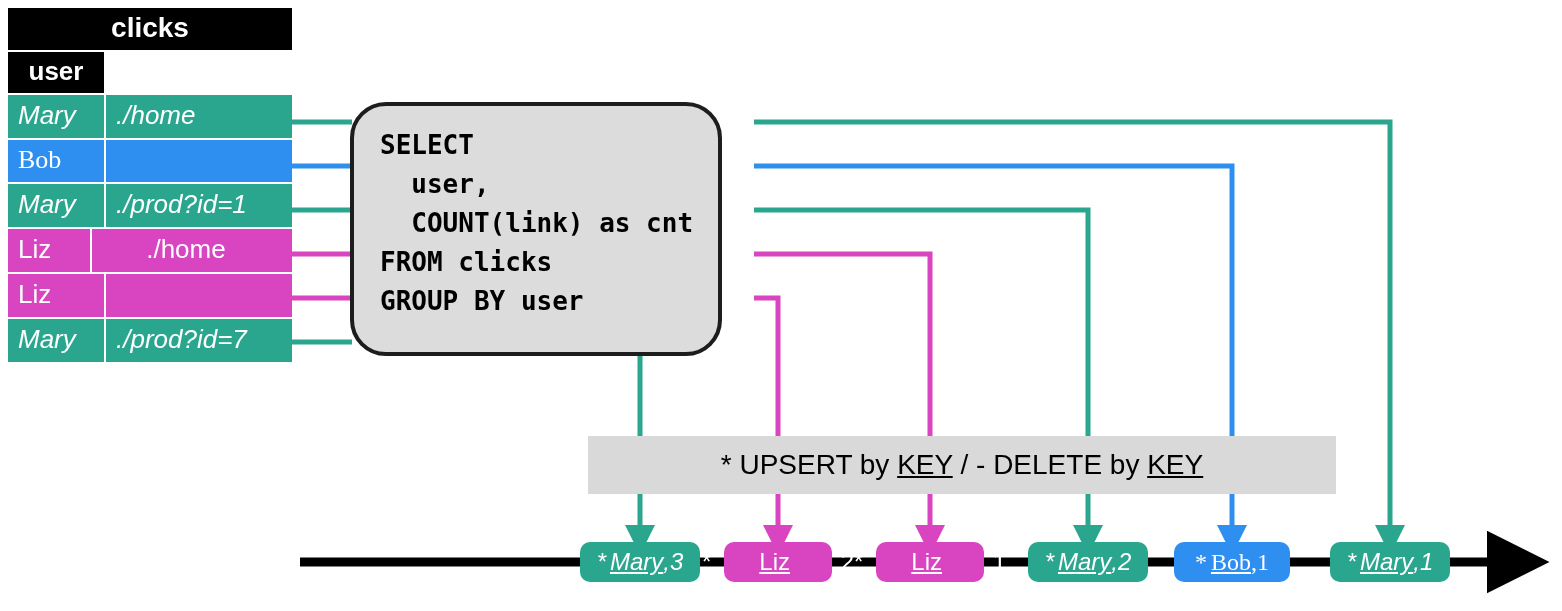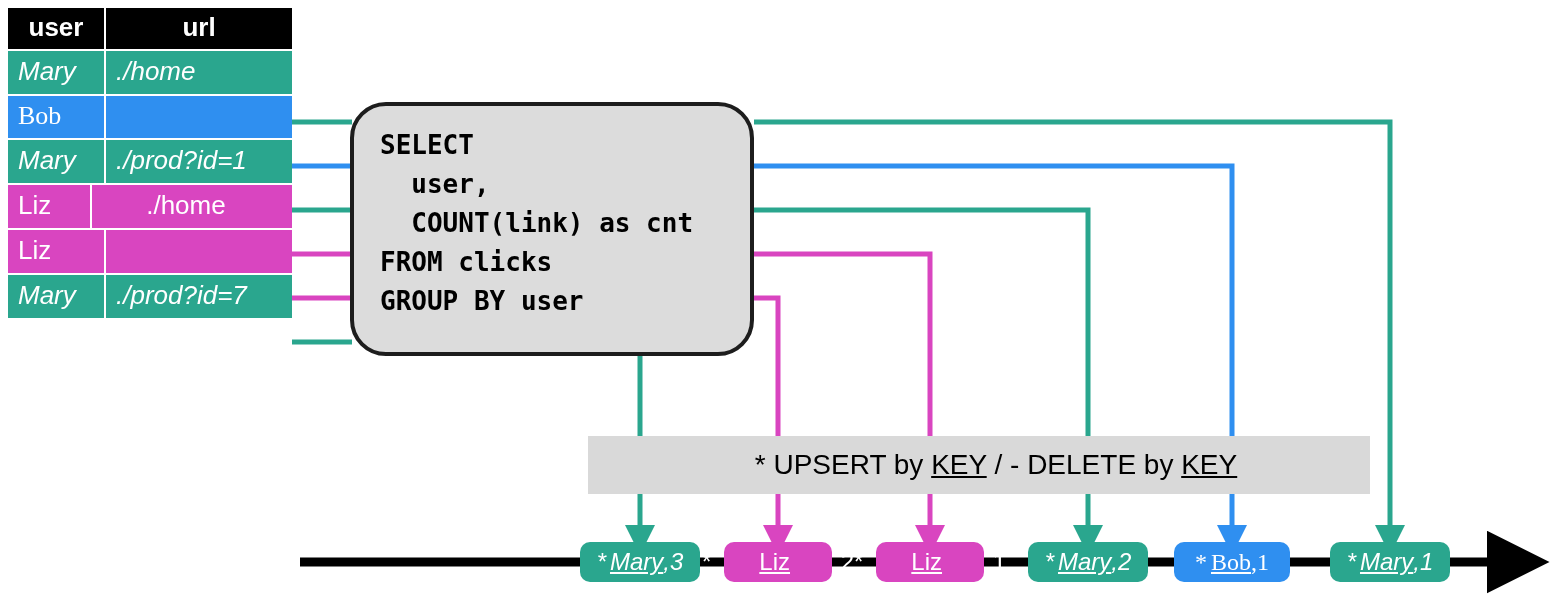--- a/index.html
+++ b/index.html
@@ -72,21 +72,21 @@
   .blue { background: var(--blue); font-family: Liberation Serif, serif; }
   .pink { background: var(--pink); gap: 44px; }
 
   .brow { border-top: 2px solid #fff; }
 
   
   .sqlbox {
     position: absolute;
     left: 350px;
     top: 102px;
-    width: 404px;
+    width: 372px;
     height: 254px;
     border-radius: 36px;
     background: var(--grey-box);
     border: 4px solid #1d1d1d;
     box-sizing: border-box;
     padding: 20px 26px;
   }
   .sqlbox pre {
     margin: 0;
     font-family: "Menlo", "Consolas", monospace;
@@ -103,21 +103,20 @@
     left: 588px;
     top: 436px;
     width: 748px;
     height: 58px;
     background: var(--legend-bg);
     display: flex;
     align-items: center;
     justify-content: center;
     font-size: 28px;
     color: #000;
-    padding-left: 34px;
   }
   .legend .u { text-decoration: underline; }
 
   
   .pill {
     position: absolute;
     top: 542px;
     height: 40px;
     border-radius: 10px;
     color: #fff;
@@ -168,23 +167,23 @@
   <path d="M 754 254 L 930 254 L 930 540" fill="none" stroke="#d945c0" stroke-width="5" marker-end="url(#ah-pink)"></path>
 
   <path d="M 754 298 L 778 298 L 778 540" fill="none" stroke="#d945c0" stroke-width="5" marker-end="url(#ah-pink)"></path>
 
   <path d="M 640 356 L 640 540" fill="none" stroke="#2aa68e" stroke-width="5" marker-end="url(#ah-teal)"></path>
 
   <line x1="300" y1="562" x2="1518" y2="562" stroke="#000" stroke-width="9" marker-end="url(#ah-black)"></line>
 </svg>
 
 <div class="table">
+  <div class="caption">clicks</div>
   <div class="head">
     <div class="cell col-user">user</div>
-    <div class="cell col-url">url</div>
   </div>
 
   <div class="row brow teal">
     <div class="cell col-user">Mary</div>
     <div class="cell col-url">./home</div>
   </div>
   <div class="row brow blue">
     <div class="cell col-user">Bob</div>
   </div>
   <div class="row brow teal">

